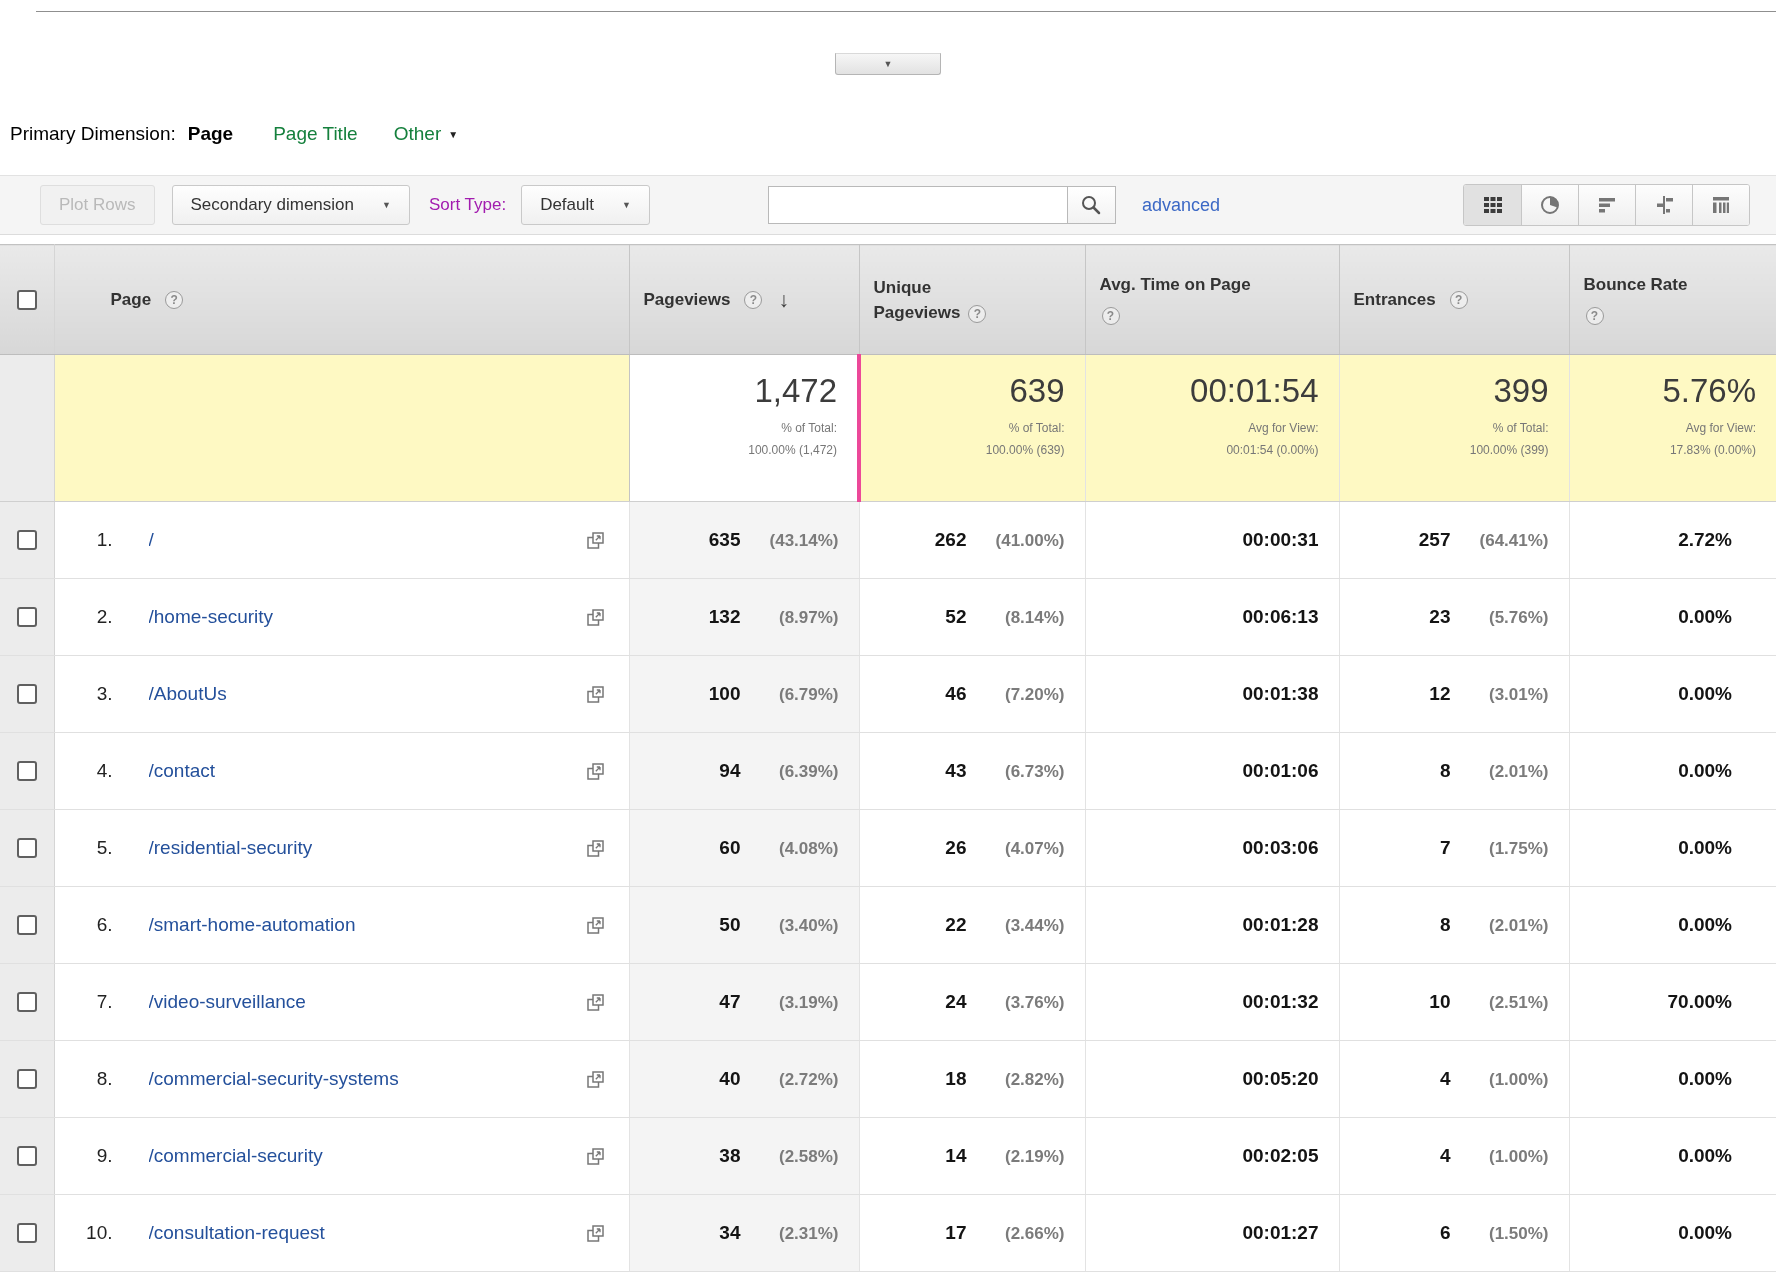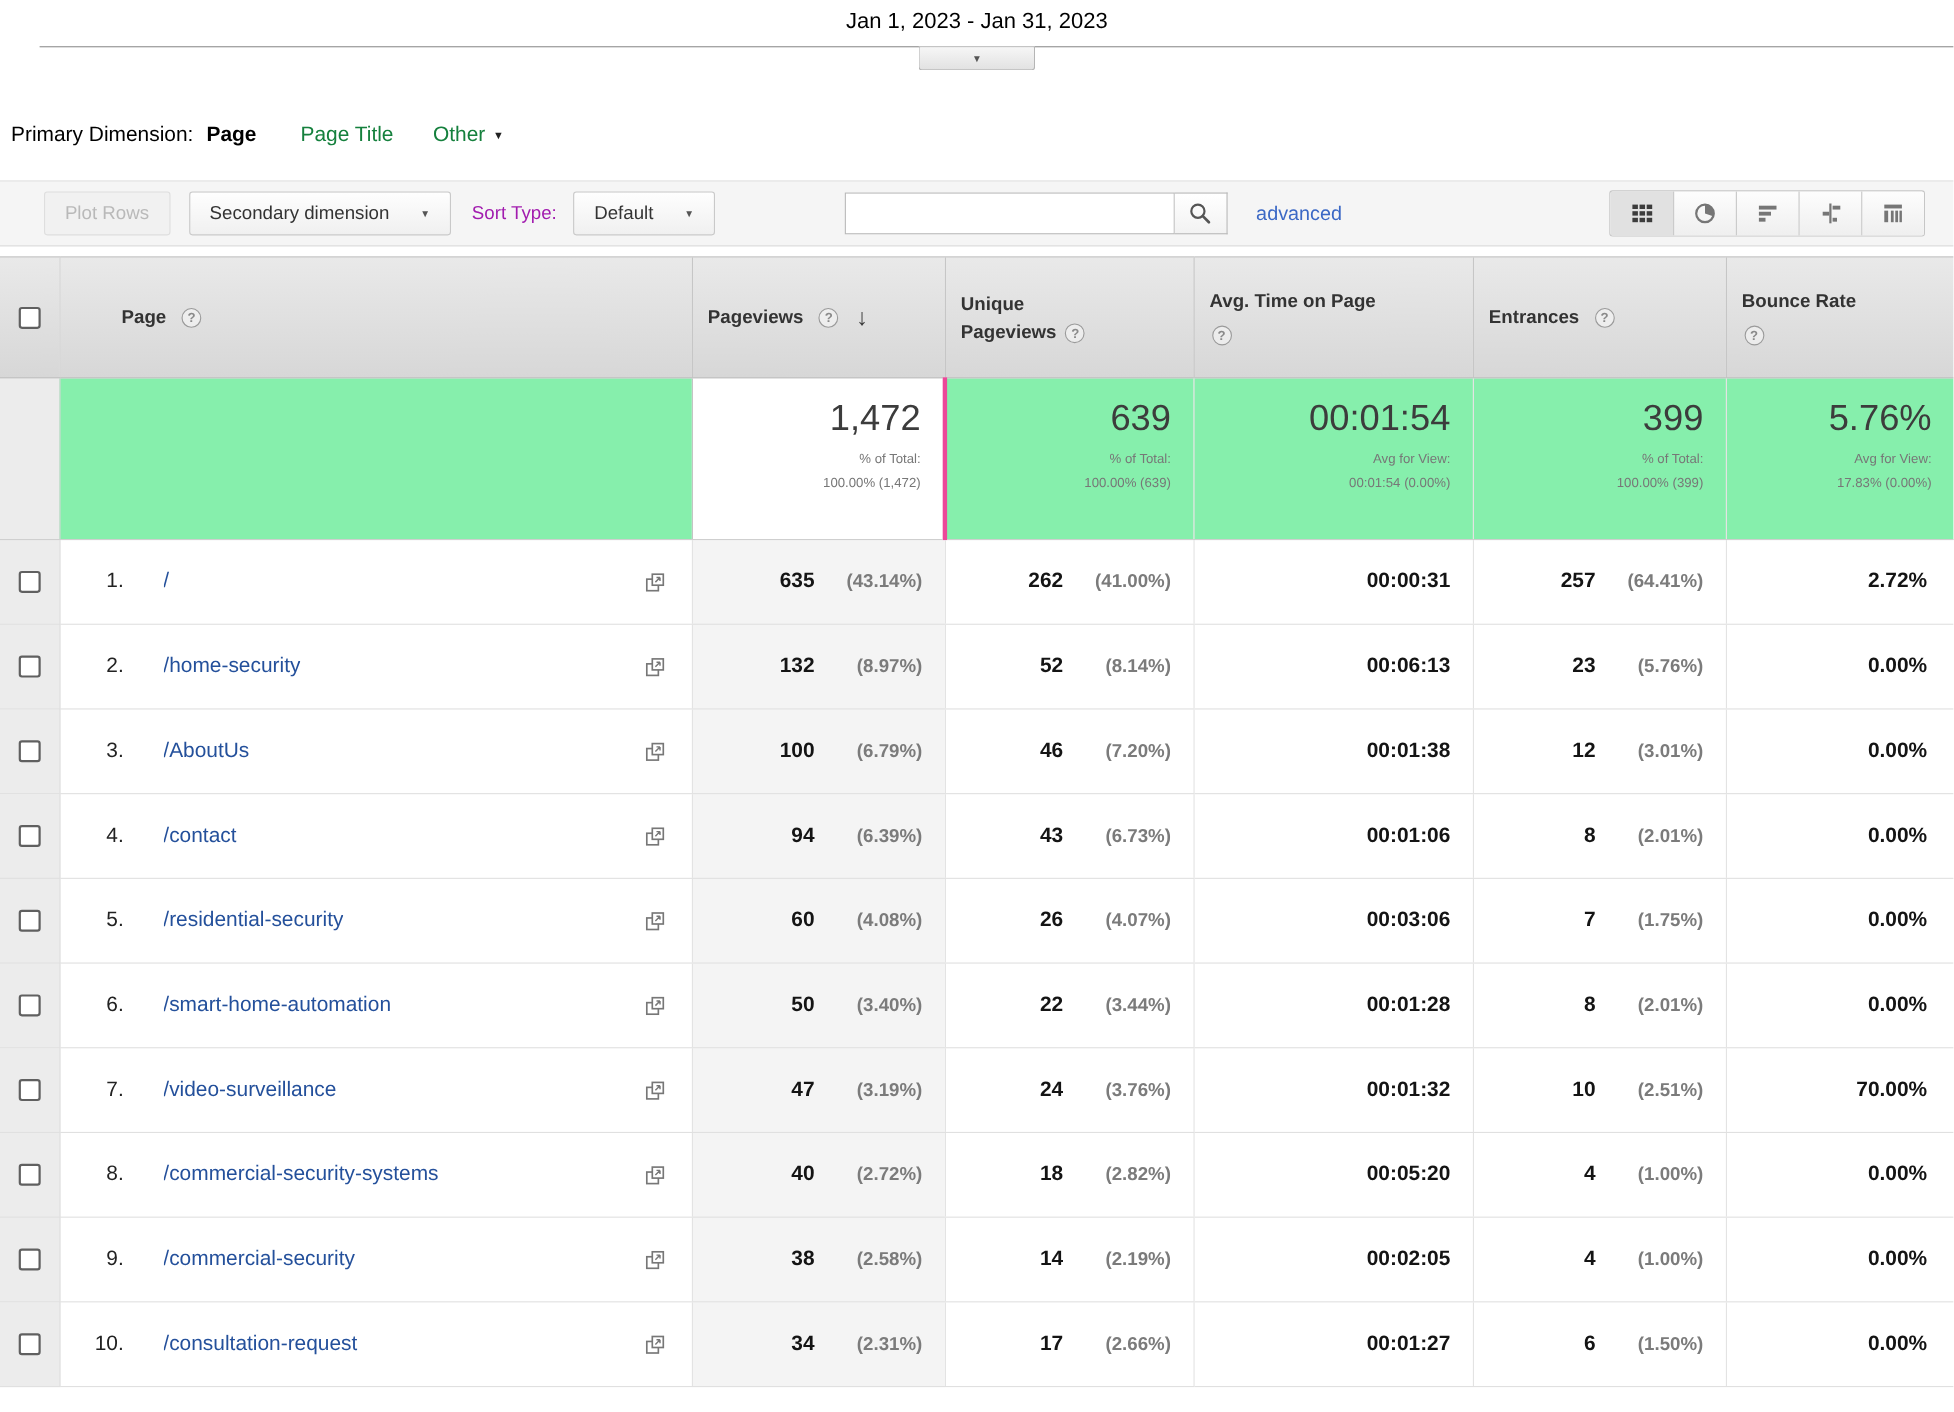--- a/index.html
+++ b/index.html
@@ -97,47 +97,46 @@
   .sort-arrow { font-size: 21px; font-weight: bold; color: #3c3c3c; margin-left: 16px; line-height: 1; cursor: pointer; }
 
   .cb-col { background: #ececec; border-right: 1px solid #d5d5d5; text-align: center; }
   thead .cb-col { background: linear-gradient(#e9e9e9, #d7d7d7); }
   .checkbox {
     display: inline-block; width: 20px; height: 20px;
     border: 2px solid #606060; border-radius: 3px; background: #fff;
     vertical-align: middle; cursor: pointer;
   }
 
-  .summary-row td { height: 147px; vertical-align: top; background: #86efac; border-bottom: 1px solid #cfcfcf; }
+  .summary-row td { height: 147px; vertical-align: top; background: #fef9c3; border-bottom: 1px solid #cfcfcf; }
   .summary-row .cb-col { background: #ececec; }
   .sum-cell { text-align: right; padding: 16px 20px 0 0; border-left: 1px solid #e3e3e3; }
   .sum-value { font-size: 33px; color: #3c3c3c; line-height: 40px; }
   .sum-sub { font-size: 12px; color: #777; line-height: 22px; }
   .sum-sub.first { margin-top: 6px; }
   .sum-pv { background: #fff !important; border-left: 1px solid #c4c4c4; border-right: 4px solid #ec4899; }
 
   .data-row td { height: 77px; border-bottom: 1px solid #e0e0e0; background: #fff; vertical-align: middle; }
   .data-row .cb-col { background: #ececec; }
   .data-row .pv-col { background: #f4f4f4; }
   .num-cell { text-align: right; padding-right: 20px; font-size: 19px; border-left: 1px solid #e3e3e3; margin-top: 24px; }
-  .bounce-cell { padding-right: 24px; }
+  .bounce-cell { padding-right: 44px; }
   .num { font-weight: bold; color: #141414; }
   .pct { display: inline-block; width: 98px; text-align: right; font-size: 17px; font-weight: bold; color: #7b7b7b; }
   .page-cell-inner { display: flex; align-items: center; }
   .rank { flex: none; width: 58px; text-align: right; margin-right: 36px; font-size: 19px; color: #222; }
   .page-link { font-size: 19px; color: #24509b; text-decoration: none; cursor: pointer; white-space: nowrap; overflow: hidden; }
   .ext { margin-left: auto; margin-right: 24px; display: inline-flex; flex: none; cursor: pointer; }
 </style>
 </head>
 <body>
 
 <div class="app">
 
   <div class="date-bar">
-    <div class="date-text">Jan 1, 2023 - Jan 31, 2023</div>
     <div class="date-rule"></div>
     <div class="date-collapse">
       <span class="caret-sm">▼</span>
     </div>
   </div>
 
   <div class="pd-row">
     <span class="pd-label">Primary Dimension:</span>
     <span class="pd-selected">Page</span>
     <a class="pd-link first">Page Title</a>

